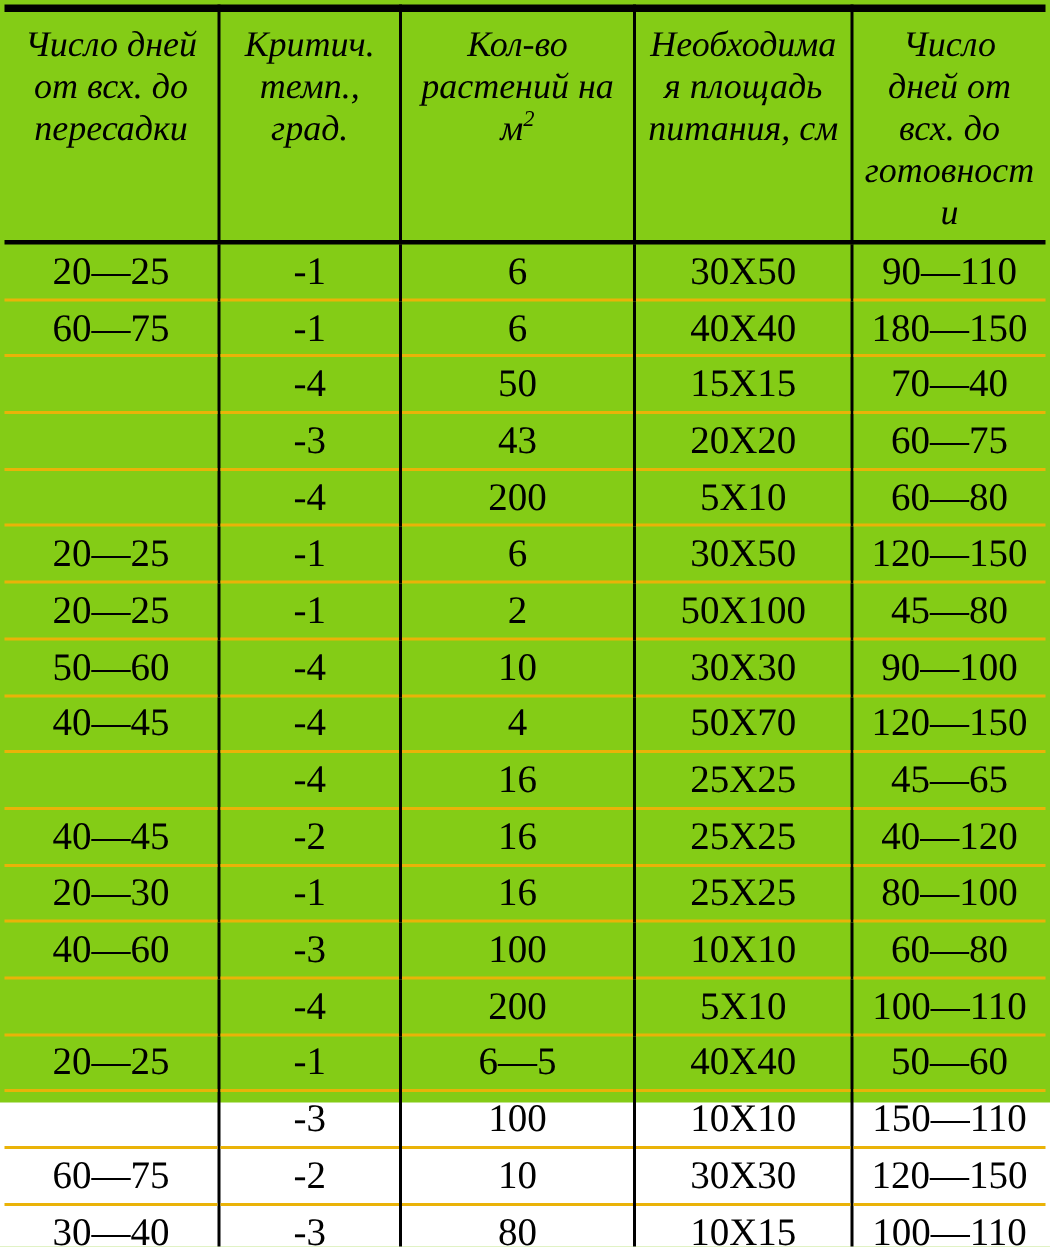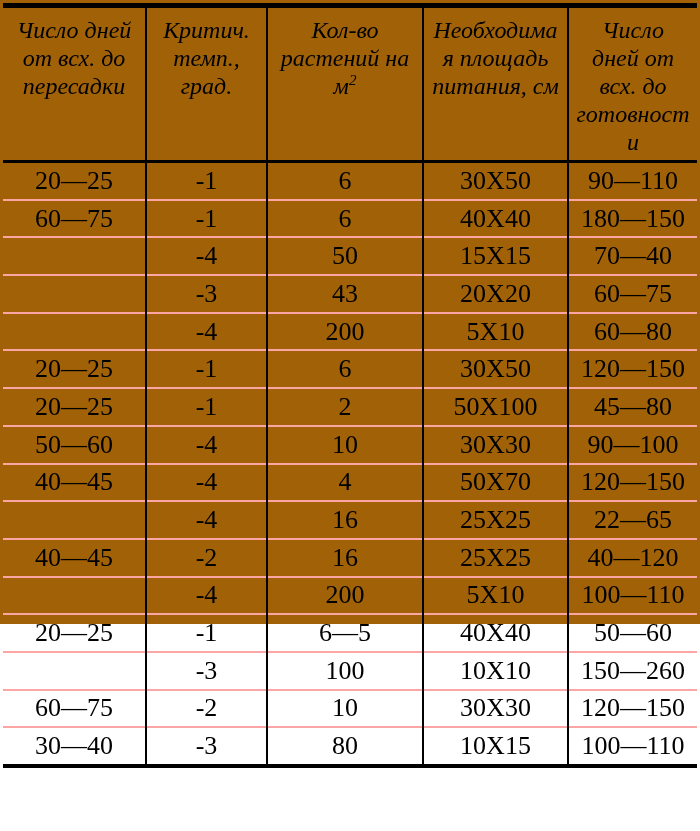--- a/index.html
+++ b/index.html
@@ -5,22 +5,22 @@
   html, body {
     margin: 0;
     padding: 0;
     background: #ffffff;
     width: 700px;
     height: 831px;
     overflow: hidden;
   }
   .scan-page {
     width: 700px;
-    height: 624px;
-    background: #a16207;
+    height: 735px;
+    background: #84cc16;
     color: #000000;
     font-family: "Liberation Serif", "DejaVu Serif", serif;
     box-sizing: border-box;
     padding-top: 3px;
   }
   table.data-table {
     border-collapse: collapse;
     table-layout: fixed;
     width: 694px;
     margin: 0 auto;
@@ -30,21 +30,21 @@
     border-right: none;
   }
   
   th + th, td + td {
     border-left: 2px solid #000000;
   }
   thead tr {
     border-bottom: 3px solid #000000;
   }
   tbody tr {
-    border-bottom: 2px solid #fca5a5;
+    border-bottom: 2px solid #eab308;
     margin-top: 28px;
   }
   th {
     font-style: italic;
     font-weight: normal;
     font-size: 24px;
     line-height: 28px;
     text-align: center;
     vertical-align: top;
     padding: 8px 2px 4px 2px;
@@ -163,49 +163,63 @@
           <td>-4</td>
           <td>4</td>
           <td>50X70</td>
           <td>120—150</td>
         </tr>
         <tr>
           <td></td>
           <td>-4</td>
           <td>16</td>
           <td>25X25</td>
-          <td>22—65</td>
+          <td>45—65</td>
         </tr>
         <tr>
           <td>40—45</td>
           <td>-2</td>
           <td>16</td>
           <td>25X25</td>
           <td>40—120</td>
         </tr>
         <tr>
+          <td>20—30</td>
+          <td>-1</td>
+          <td>16</td>
+          <td>25X25</td>
+          <td>80—100</td>
+        </tr>
+        <tr>
+          <td>40—60</td>
+          <td>-3</td>
+          <td>100</td>
+          <td>10X10</td>
+          <td>60—80</td>
+        </tr>
+        <tr>
           <td></td>
           <td>-4</td>
           <td>200</td>
           <td>5X10</td>
           <td>100—110</td>
         </tr>
         <tr>
           <td>20—25</td>
           <td>-1</td>
           <td>6—5</td>
           <td>40X40</td>
           <td>50—60</td>
         </tr>
         <tr>
           <td></td>
           <td>-3</td>
           <td>100</td>
           <td>10X10</td>
-          <td>150—260</td>
+          <td>150—110</td>
         </tr>
         <tr>
           <td>60—75</td>
           <td>-2</td>
           <td>10</td>
           <td>30X30</td>
           <td>120—150</td>
         </tr>
         <tr>
           <td>30—40</td>

